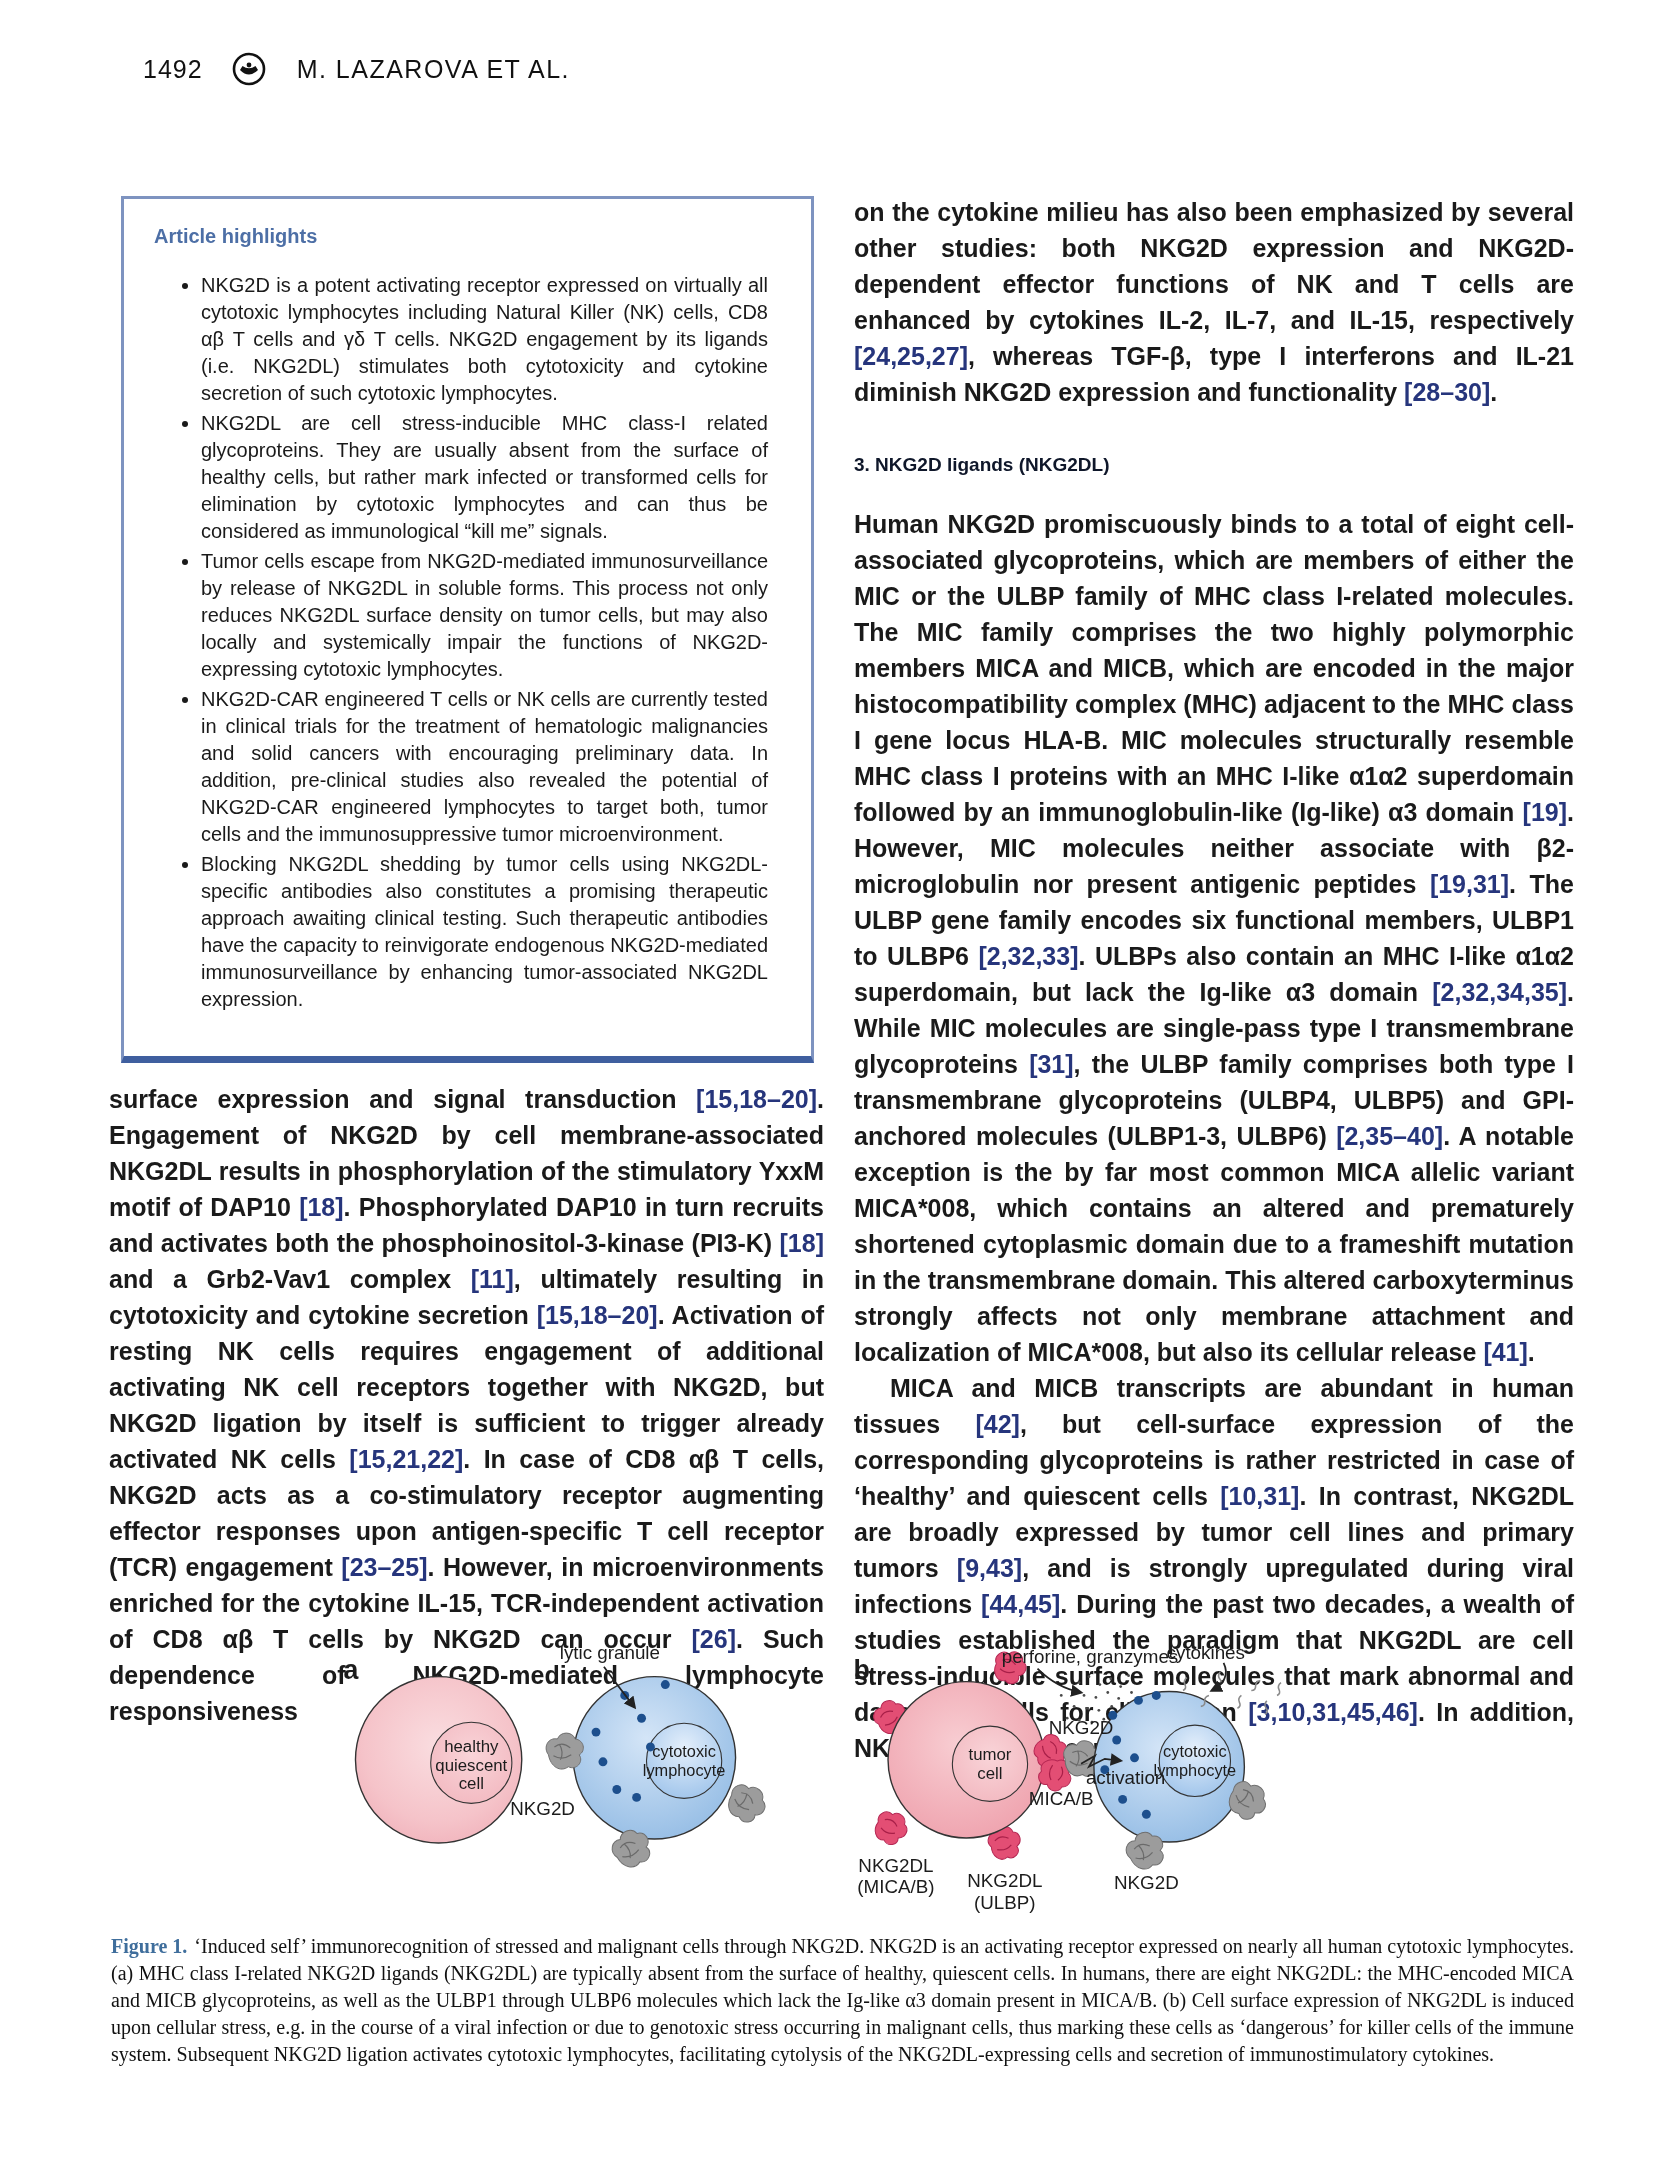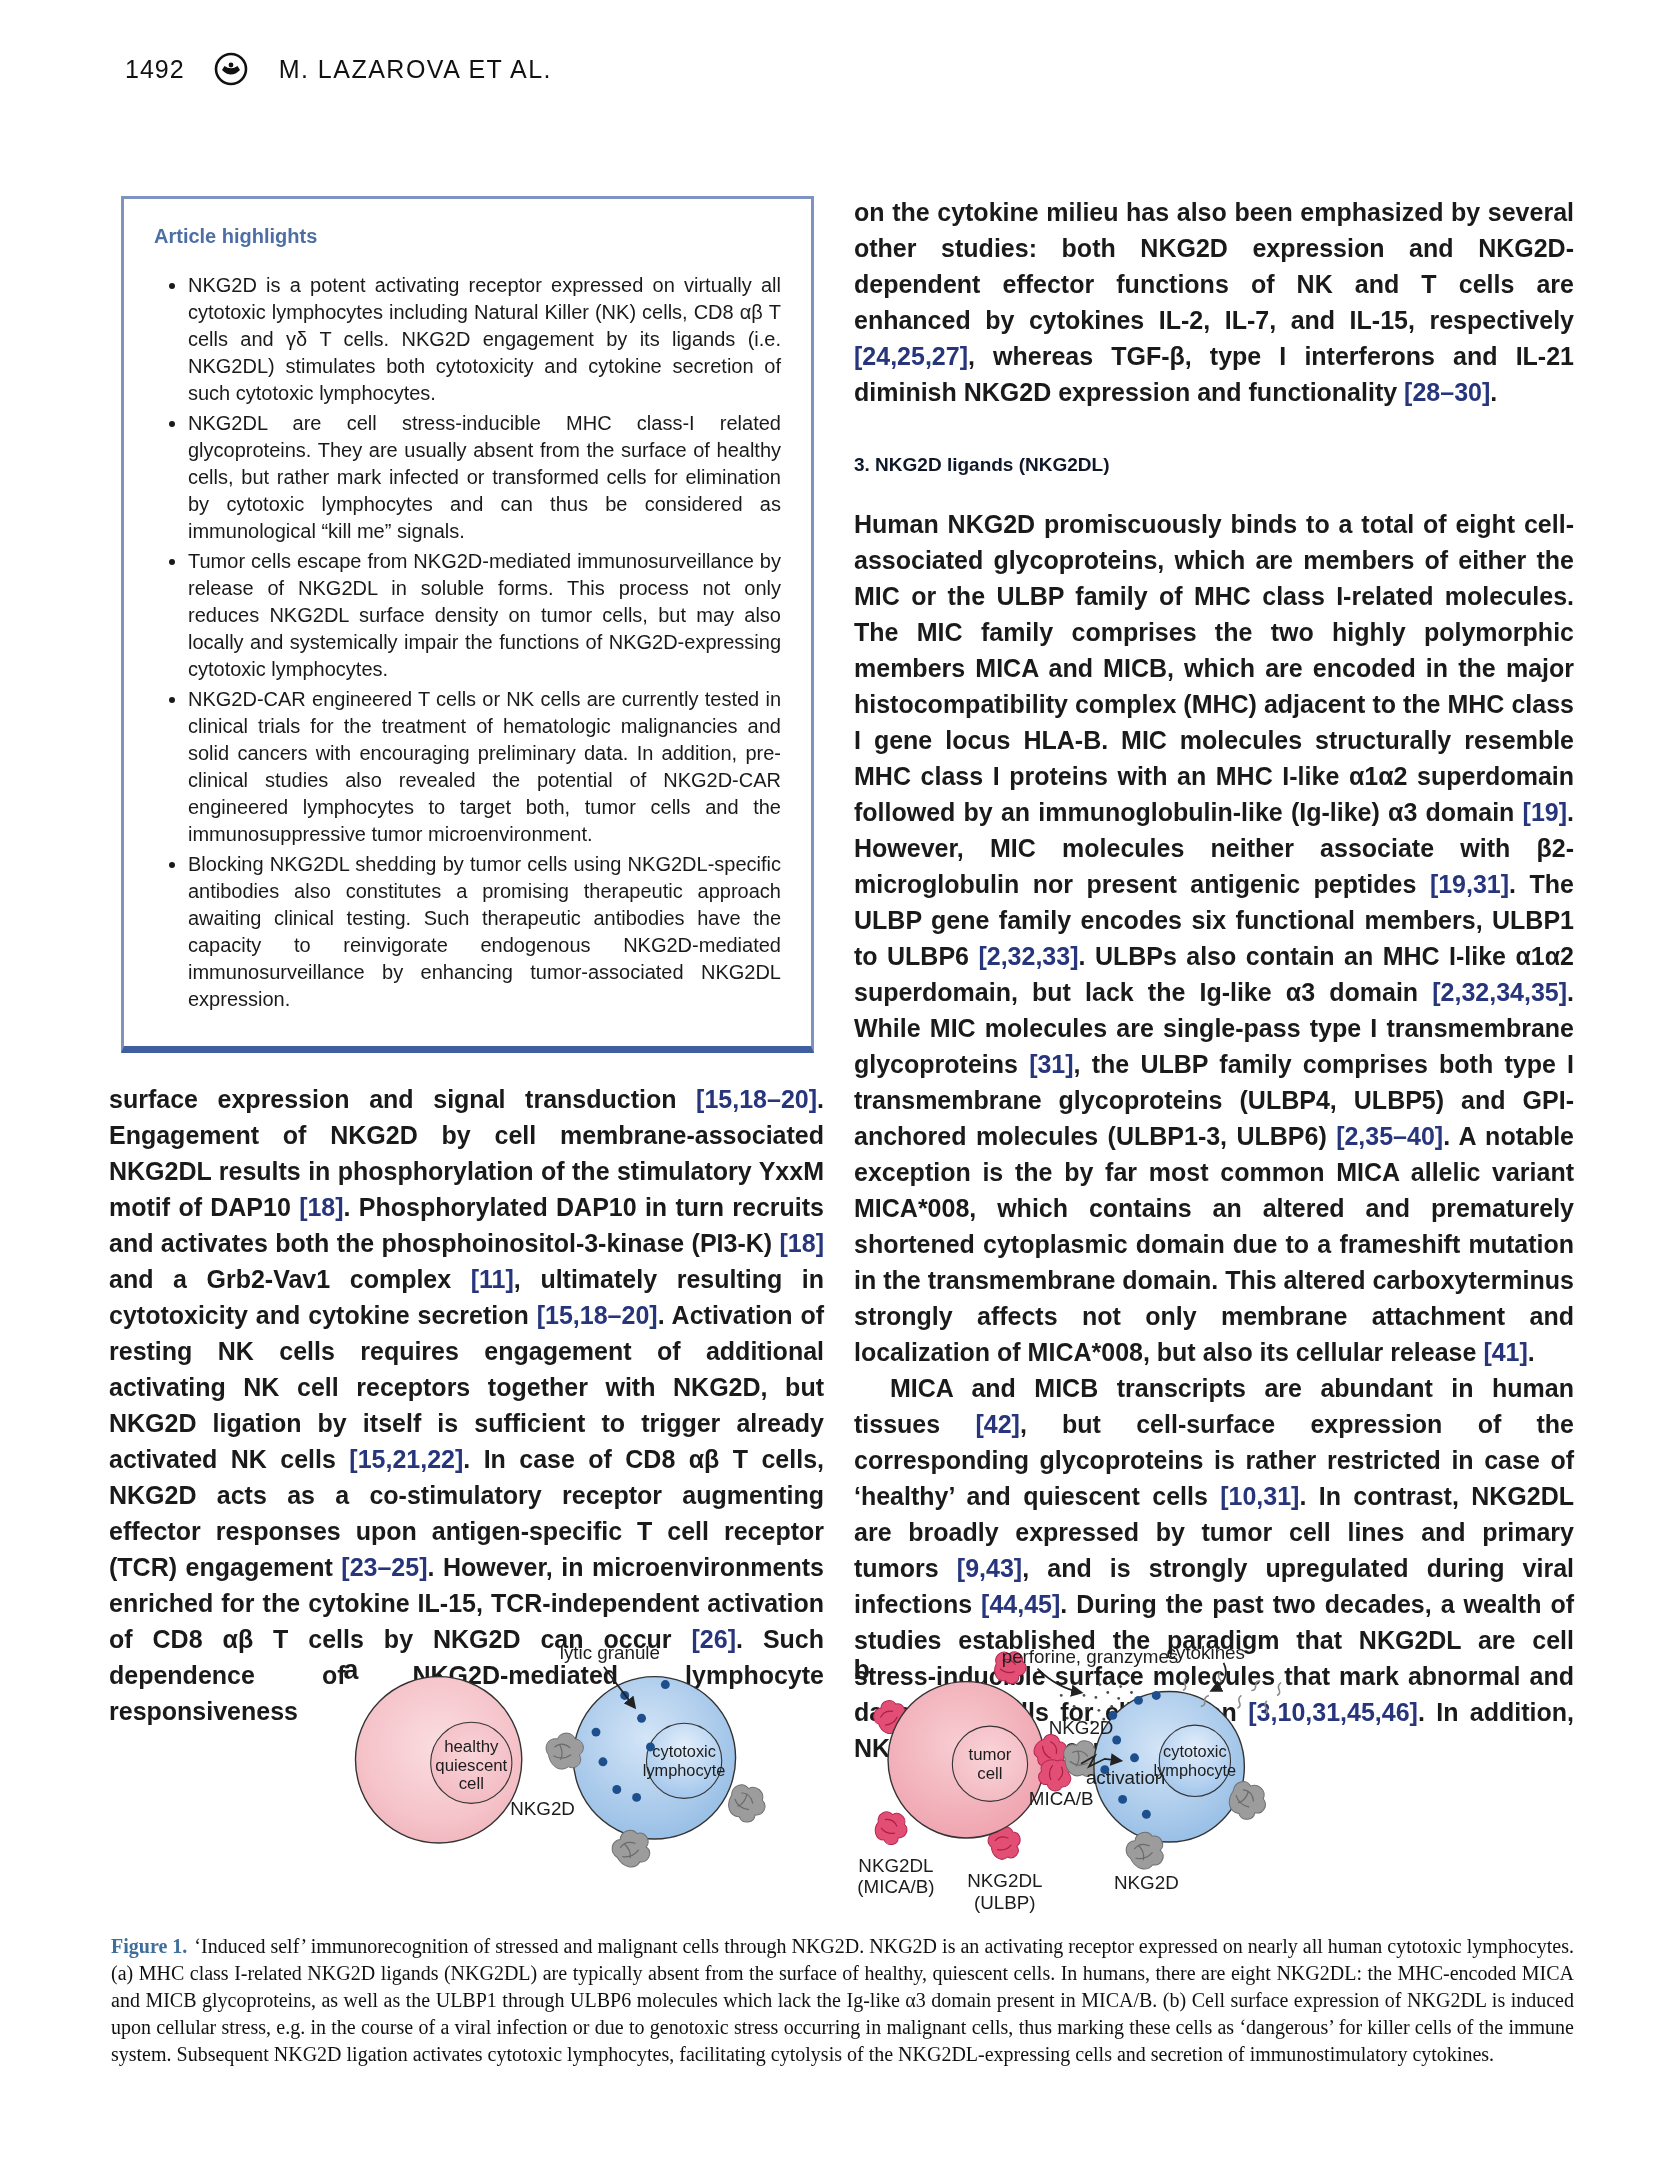--- a/index.html
+++ b/index.html
@@ -1,28 +1,28 @@
 <!DOCTYPE html>
 <html><head>
 <meta charset="utf-8">
 <style>
   html,body{margin:0;padding:0;background:#ffffff;}
   .page{position:relative;width:1676px;height:2183px;background:#ffffff;overflow:hidden;
         font-family:"Liberation Sans", sans-serif;color:#1a1a1a;}
   
-  .header{position:absolute;left:125px;top:51px;display:flex;align-items:center;gap:16px;}
+  .header{position:absolute;left:143px;top:51px;display:flex;align-items:center;gap:16px;}
   .pageno{font-size:25px;letter-spacing:1px;color:#111;}
   .logo{width:36px;height:36px;margin-left:12px;}
   .runhead{font-size:25px;letter-spacing:1.5px;color:#111;margin-left:14px;}
   
   .hbox{position:absolute;left:121px;top:196px;width:693px;box-sizing:border-box;
         border:3px solid #7e93c0;border-bottom:7px solid #3f5f9f;
         padding:26px 30px 30px 30px;background:#fff;}
   .hbox h2{margin:0 0 24px 0;font-size:20px;color:#4d6fa6;font-weight:bold;}
-  .hbox ul{margin:0;padding:0 0 0 34px;list-style:disc outside;}
+  .hbox ul{margin:13px;padding:0 0 0 34px;list-style:disc outside;}
   .hbox li{font-size:20px;line-height:27px;text-align:justify;margin:0 0 3px 0;}
   .hbox .boxfoot{margin-top:26px;font-size:20px;line-height:27px;}
   
   .leftcol{position:absolute;left:109px;top:1081px;width:715px;}
   .rightcol{position:absolute;left:854px;top:194px;width:720px;}
   .body-p{font-size:25px;line-height:36px;text-align:justify;margin:0;font-weight:bold;}
   .rightcol .p1{margin-bottom:0;}
   .sechead{font-size:19px;font-weight:bold;color:#0f172a;margin:44px 0 30px 0;}
   .indent{text-indent:36px;}
   .cite{color:#26357c;}

